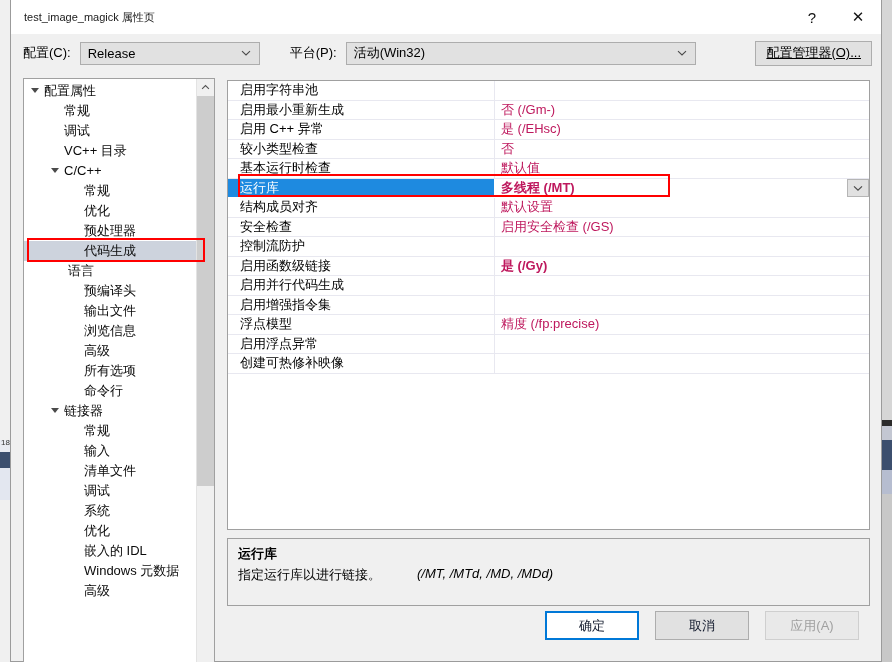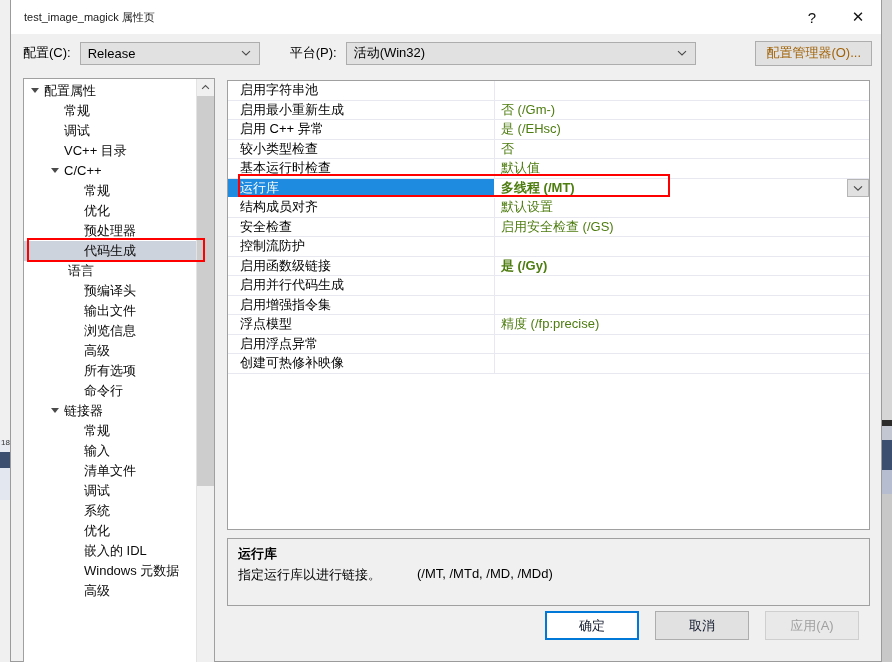--- a/index.html
+++ b/index.html
@@ -141,22 +141,23 @@
     position: absolute;
     right: 9px;
     height: 25px;
     padding: 0 10px;
     background: #e1e1e1;
     border: 1px solid #adadad;
     box-sizing: border-box;
     display: flex;
     align-items: center;
     font-size: 13px;
-    color: #a16207;
-    cursor: default;
+    color: #000000;
+    cursor: default;
+    text-decoration: underline;
   }
 
   
   #body-area {
     position: absolute;
     left: 0;
     top: 72px;
     width: 870px;
     height: 524px;
   }
@@ -263,21 +264,21 @@
     white-space: nowrap;
     overflow: hidden;
   }
   .prow .pval {
     position: absolute;
     left: 267px; top: 0;
     right: 0;
     height: 100%;
     font-size: 13px;
     line-height: 18px;
-    color: #4d7c0f;
+    color: #be185d;
     padding-left: 6px;
     box-sizing: border-box;
     white-space: nowrap;
     overflow: hidden;
   }
   .prow .pval.bold { font-weight: bold; }
   .col-div {
     position: absolute;
     left: 266px;
     top: 0;
@@ -330,21 +331,21 @@
     font-weight: bold;
     color: #000;
     margin-bottom: 3px;
   }
   #desc-body {
     font-size: 13px;
     color: #000;
     display: flex;
   }
   #desc-text { white-space: nowrap; }
-  #desc-flags { margin-left: 36px; white-space: nowrap; }
+  #desc-flags { margin-left: 36px; white-space: nowrap; font-style: italic; }
 
   
   #footer {
     position: absolute;
     left: 0;
     bottom: 0;
     width: 870px;
     height: 64px;
   }
   .btn {

